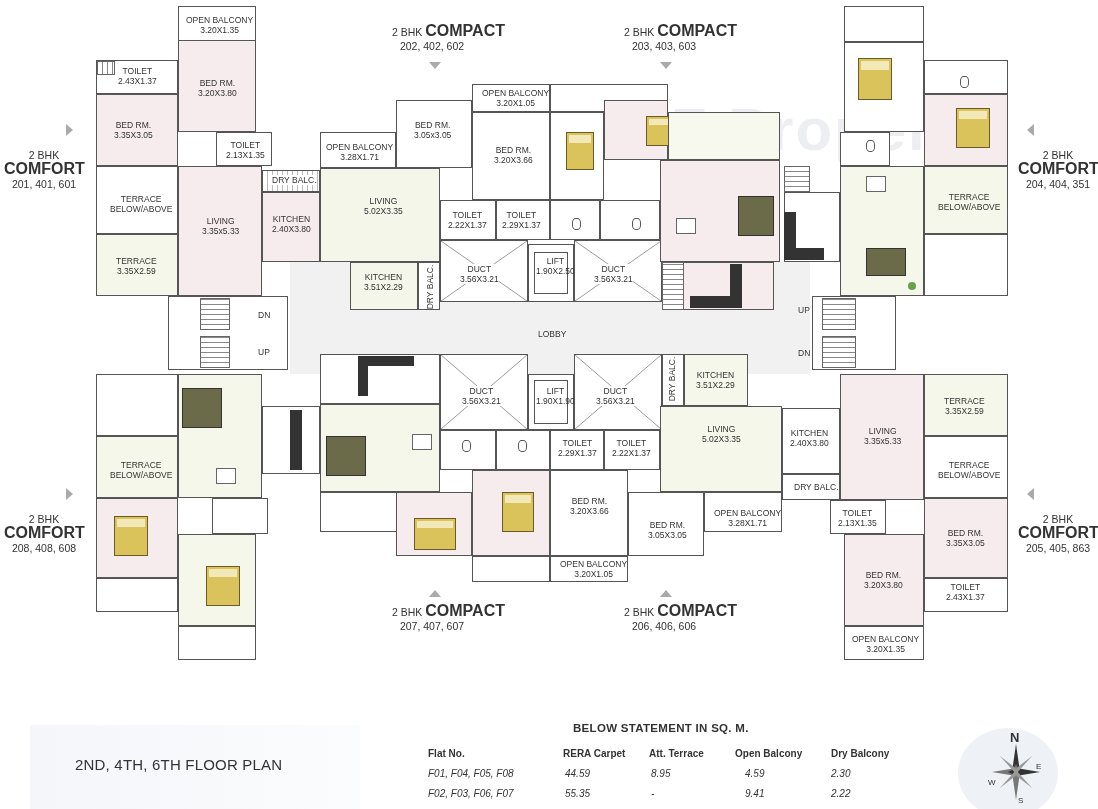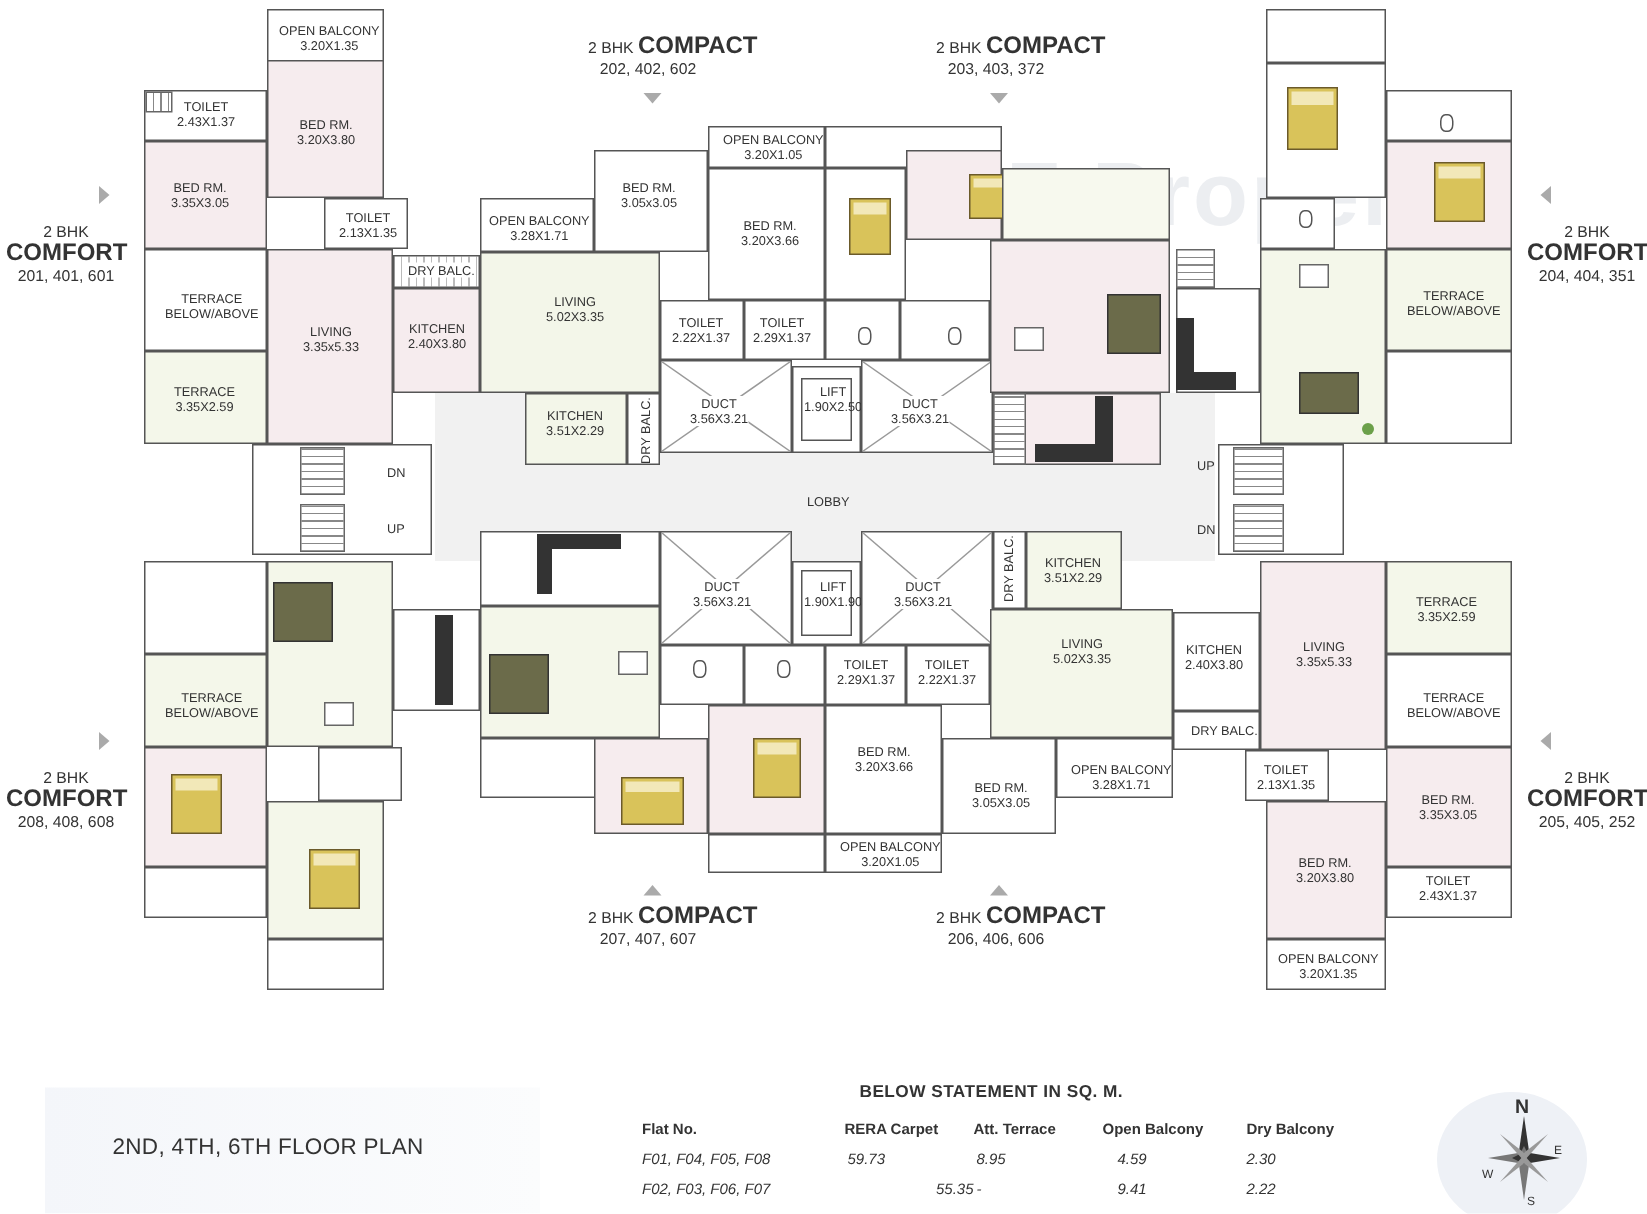--- a/index.html
+++ b/index.html
@@ -248,42 +248,42 @@
 <div class="rl" style="left:946px;top:582px;"><span>TOILET</span><br><span>2.43X1.37</span></div>
 <div class="room white" style="left:844px;top:626px;width:80px;height:34px;"></div>
 <div class="rl" style="left:852px;top:634px;"><span>OPEN BALCONY</span><br><span>3.20X1.35</span></div>
 
 <div class="unit" style="left:392px;top:24px;width:80px;">
   <span>2 BHK</span> <b>COMPACT</b><br><span>202, 402, 602</span>
 </div>
 <div class="tri-down" style="left:429px;top:62px;"></div>
 
 <div class="unit" style="left:624px;top:24px;width:80px;">
-  <span>2 BHK</span> <b>COMPACT</b><br><span>203, 403, 372</span>
+  <span>2 BHK</span> <b>COMPACT</b><br><span>203, 403, 603</span>
 </div>
 <div class="tri-down" style="left:660px;top:62px;"></div>
 
 <div class="tri-right" style="left:66px;top:124px;"></div>
 <div class="unit" style="left:4px;top:148px;width:80px;">
   <span>2 BHK</span><br><b>COMFORT</b><br><span>201, 401, 601</span>
 </div>
 
 <div class="tri-left" style="left:1027px;top:124px;"></div>
 <div class="unit" style="left:1018px;top:148px;width:80px;">
   <span>2 BHK</span><br><b>COMFORT</b><br><span>204, 404, 351</span>
 </div>
 
 <div class="tri-right" style="left:66px;top:488px;"></div>
 <div class="unit" style="left:4px;top:512px;width:80px;">
   <span>2 BHK</span><br><b>COMFORT</b><br><span>208, 408, 608</span>
 </div>
 
 <div class="tri-left" style="left:1027px;top:488px;"></div>
 <div class="unit" style="left:1018px;top:512px;width:80px;">
-  <span>2 BHK</span><br><b>COMFORT</b><br><span>205, 405, 252</span>
+  <span>2 BHK</span><br><b>COMFORT</b><br><span>205, 405, 863</span>
 </div>
 
 <div class="tri-up" style="left:429px;top:590px;"></div>
 <div class="unit" style="left:392px;top:604px;width:80px;">
   <span>2 BHK</span> <b>COMPACT</b><br><span>207, 407, 607</span>
 </div>
 
 <div class="tri-up" style="left:660px;top:590px;"></div>
 <div class="unit" style="left:624px;top:604px;width:80px;">
   <span>2 BHK</span> <b>COMPACT</b><br><span>206, 406, 606</span>
@@ -299,28 +299,28 @@
       <th style="width:135px;">Flat No.</th>
       <th style="width:86px;">RERA Carpet</th>
       <th style="width:86px;">Att. Terrace</th>
       <th style="width:96px;">Open Balcony</th>
       <th style="width:70px;">Dry Balcony</th>
     </tr>
   </thead>
   <tbody>
     <tr>
       <td>F01, F04, F05, F08</td>
-      <td style="padding-left:2px;">59.73</td>
+      <td style="padding-left:2px;">44.59</td>
       <td style="padding-left:2px;">8.95</td>
       <td style="padding-left:10px;">4.59</td>
       <td>2.30</td>
     </tr>
     <tr>
       <td>F02, F03, F06, F07</td>
-      <td style="padding-left:2px;text-align:right;">55.35</td>
+      <td style="padding-left:2px;">55.35</td>
       <td style="padding-left:2px;">-</td>
       <td style="padding-left:10px;">9.41</td>
       <td>2.22</td>
     </tr>
   </tbody>
 </table>
 
 <div class="compass">
   <svg width="100" height="90" viewBox="0 0 100 90" style="position:absolute;left:0;top:0;">
     <polygon points="58,16 62,44 58,52 54,44" fill="#333"></polygon>

